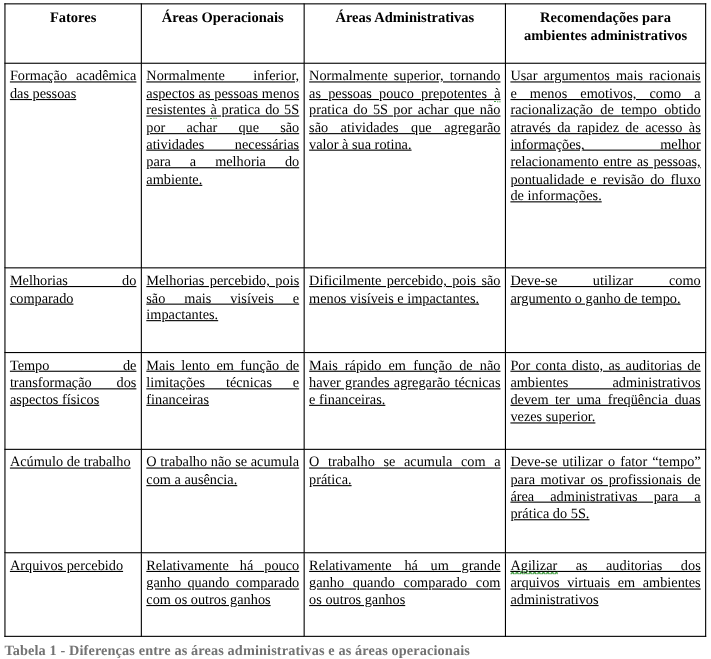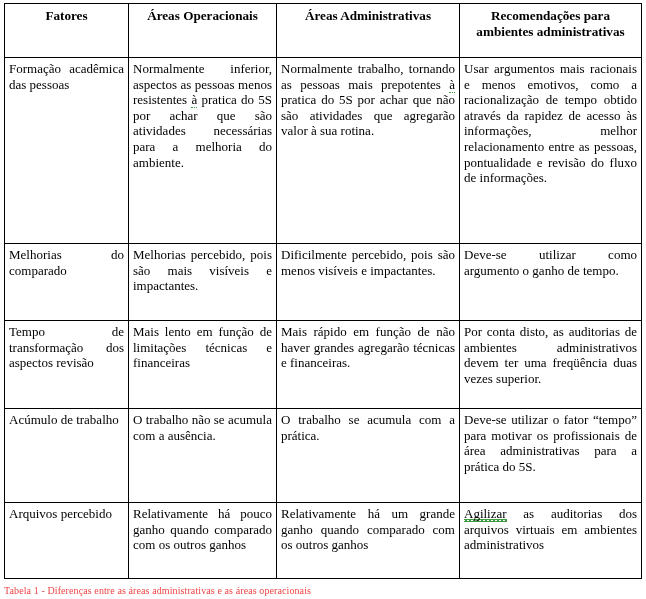--- a/index.html
+++ b/index.html
@@ -54,20 +54,21 @@
   }
 
   thead tr { height: 54px; }
 
   td.cell-factor,
   td.cell-body {
     text-align: justify;
     text-align-last: left;
     hyphens: none;
     word-spacing: 0px;
+    text-decoration: underline;
   }
 
   
   td p.just {
     margin: 0;
     text-align: justify;
     text-justify: inter-word;
   }
 
   tr.r1 { height: 186px; }
@@ -87,58 +88,58 @@
     background-size: 4px 3px;
     background-image:
       linear-gradient(45deg, transparent 40%, #3f9b3f 40%, #3f9b3f 60%, transparent 60%),
       linear-gradient(-45deg, transparent 40%, #3f9b3f 40%, #3f9b3f 60%, transparent 60%);
     padding-bottom: 1px;
   }
 
   .caption {
     margin-top: 4px;
     font-family: "Liberation Serif", "DejaVu Serif", serif;
-    font-weight: normal;
-    font-size: 10px;
+    font-weight: bold;
+    font-size: 13px;
     line-height: 15px;
     letter-spacing: 0.1px;
-    color: #ef4444;
+    color: #737373;
   }
 </style>
 </head>
 <body>
 
 <div class="page">
 
   <table class="diff-table">
     <colgroup>
       <col class="c1">
         <col class="c2">
         <col class="c3">
         <col class="c4">
     </colgroup>
     <thead>
       <tr>
         <th>Fatores</th>
         <th>Áreas Operacionais</th>
         <th>Áreas Administrativas</th>
-        <th>Recomendações para ambientes administrativas</th>
+        <th>Recomendações para ambientes administrativos</th>
       </tr>
     </thead>
     <tbody>
 
       <tr class="r1">
         <td class="cell-factor">
           <p class="just">Formação acadêmica das pessoas</p>
         </td>
         <td class="cell-body">
           <p class="just"><span>Normalmente inferior, aspectos as pessoas menos resistentes </span><span class="spell-dotted">à</span><span> pratica do 5S por achar que são atividades necessárias para a melhoria do ambiente.</span></p>
         </td>
         <td class="cell-body">
-          <p class="just"><span>Normalmente trabalho, tornando as pessoas mais prepotentes </span><span class="spell-dotted">à</span><span> pratica do 5S por achar que não são atividades que agregarão valor à sua rotina.</span></p>
+          <p class="just"><span>Normalmente superior, tornando as pessoas pouco prepotentes </span><span class="spell-dotted">à</span><span> pratica do 5S por achar que não são atividades que agregarão valor à sua rotina.</span></p>
         </td>
         <td class="cell-body">
           <p class="just">Usar argumentos mais racionais e menos emotivos, como a racionalização de tempo obtido através da rapidez de acesso às informações, melhor relacionamento entre as pessoas, pontualidade e revisão do fluxo de informações.</p>
         </td>
       </tr>
 
       <tr class="r2">
         <td class="cell-factor">
           <p class="just">Melhorias do comparado</p>
         </td>
@@ -148,21 +149,21 @@
         <td class="cell-body">
           <p class="just">Dificilmente percebido, pois são menos visíveis e impactantes.</p>
         </td>
         <td class="cell-body">
           <p class="just">Deve-se utilizar como argumento o ganho de tempo.</p>
         </td>
       </tr>
 
       <tr class="r3">
         <td class="cell-factor">
-          <p class="just">Tempo de transformação dos aspectos revisão</p>
+          <p class="just">Tempo de transformação dos aspectos físicos</p>
         </td>
         <td class="cell-body">
           <p class="just">Mais lento em função de limitações técnicas e financeiras</p>
         </td>
         <td class="cell-body">
           <p class="just">Mais rápido em função de não haver grandes agregarão técnicas e financeiras.</p>
         </td>
         <td class="cell-body">
           <p class="just">Por conta disto, as auditorias de ambientes administrativos devem ter uma freqüência duas vezes superior.</p>
         </td>

